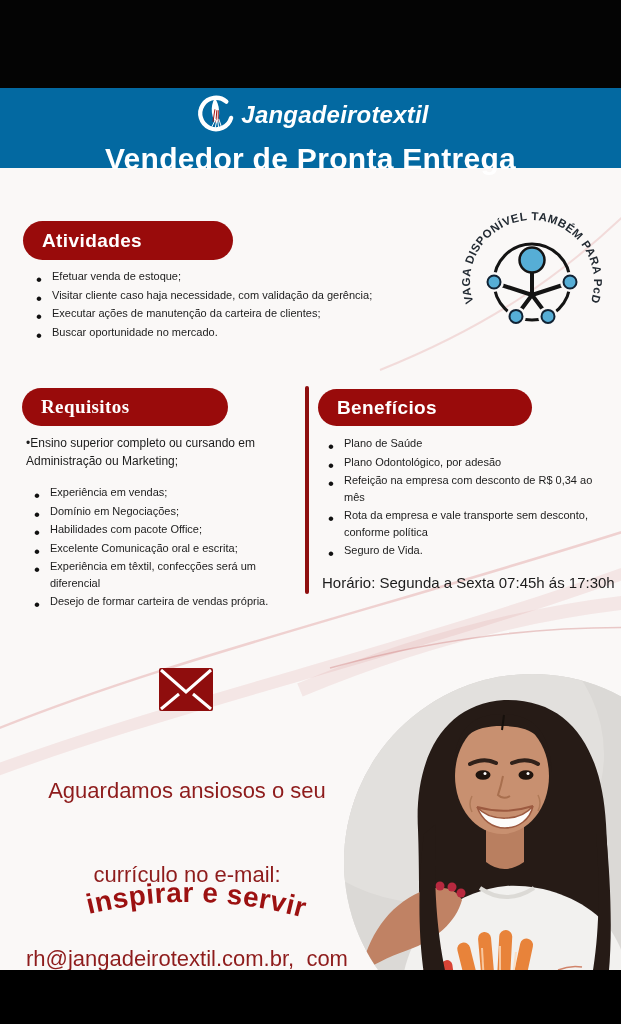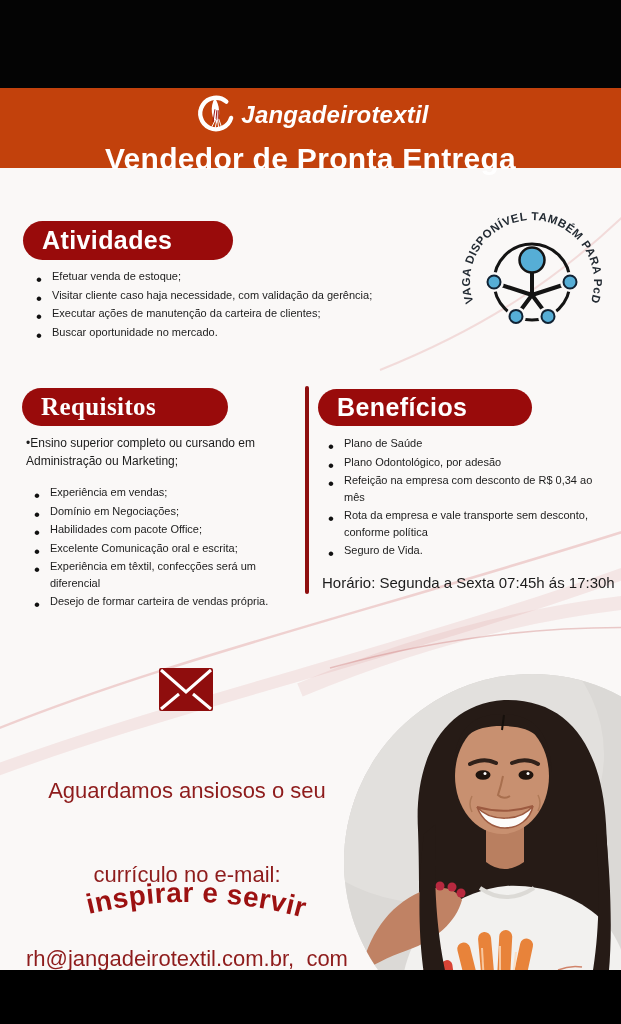--- a/index.html
+++ b/index.html
@@ -1,28 +1,28 @@
 <!DOCTYPE html>
 <html><head>
 <meta charset="utf-8">
 <style>
   html,body{margin:0;padding:0;background:#2b2b2b;}
   .page{position:relative;width:621px;height:1024px;margin:0 auto;overflow:hidden;
         background:#faf8f7;font-family:"Liberation Sans",sans-serif;}
   .deco{position:absolute;inset:0;z-index:0;}
 
   .bar-top{position:absolute;left:0;top:0;width:621px;height:88px;background:#040404;z-index:5;}
-  .band{position:absolute;left:0;top:88px;width:621px;height:80px;background:#c2410c;z-index:5;}
+  .band{position:absolute;left:0;top:88px;width:621px;height:80px;background:#0369a1;z-index:5;}
   .logo-row{position:absolute;top:6px;left:0;right:0;display:flex;justify-content:center;align-items:center;gap:7px;}
   .logo-text{color:#ffffff;font-style:italic;font-weight:bold;font-size:24px;letter-spacing:.2px;}
   .band-title{position:absolute;top:54px;left:0;right:0;text-align:center;color:#ffffff;
               font-weight:bold;font-size:30px;letter-spacing:.3px;}
 
   .pill{position:absolute;z-index:6;background:#990b0b;color:#fff;border-radius:22px;
-        display:flex;align-items:center;padding:0 19px;font-size:25px;font-weight:bold;letter-spacing:.4px;}
+        display:flex;align-items:center;padding:0 19px;font-size:19px;font-weight:bold;letter-spacing:.4px;}
   #pill-atividades{left:23px;top:221px;width:172px;height:39px;}
   #pill-requisitos{left:22px;top:388px;width:168px;height:38px;font-family:Liberation Serif, serif;}
   #pill-beneficios{left:318px;top:389px;width:176px;height:37px;}
 
   ul.blist{list-style:none;margin:0;padding:0;z-index:6;position:absolute;}
   ul.blist li{position:relative;padding-left:22px;font-size:11px;line-height:1.5;color:#1c1c1c;margin-bottom:2px;}
   ul.blist li::before{content:"\2022";position:absolute;left:6px;top:-1px;font-size:17px;color:#111;}
   #atividades-list{left:30px;top:268px;width:500px;}
   #requisitos-list{left:28px;top:484px;width:276px;}
   #beneficios-list{left:322px;top:435px;width:282px;}

